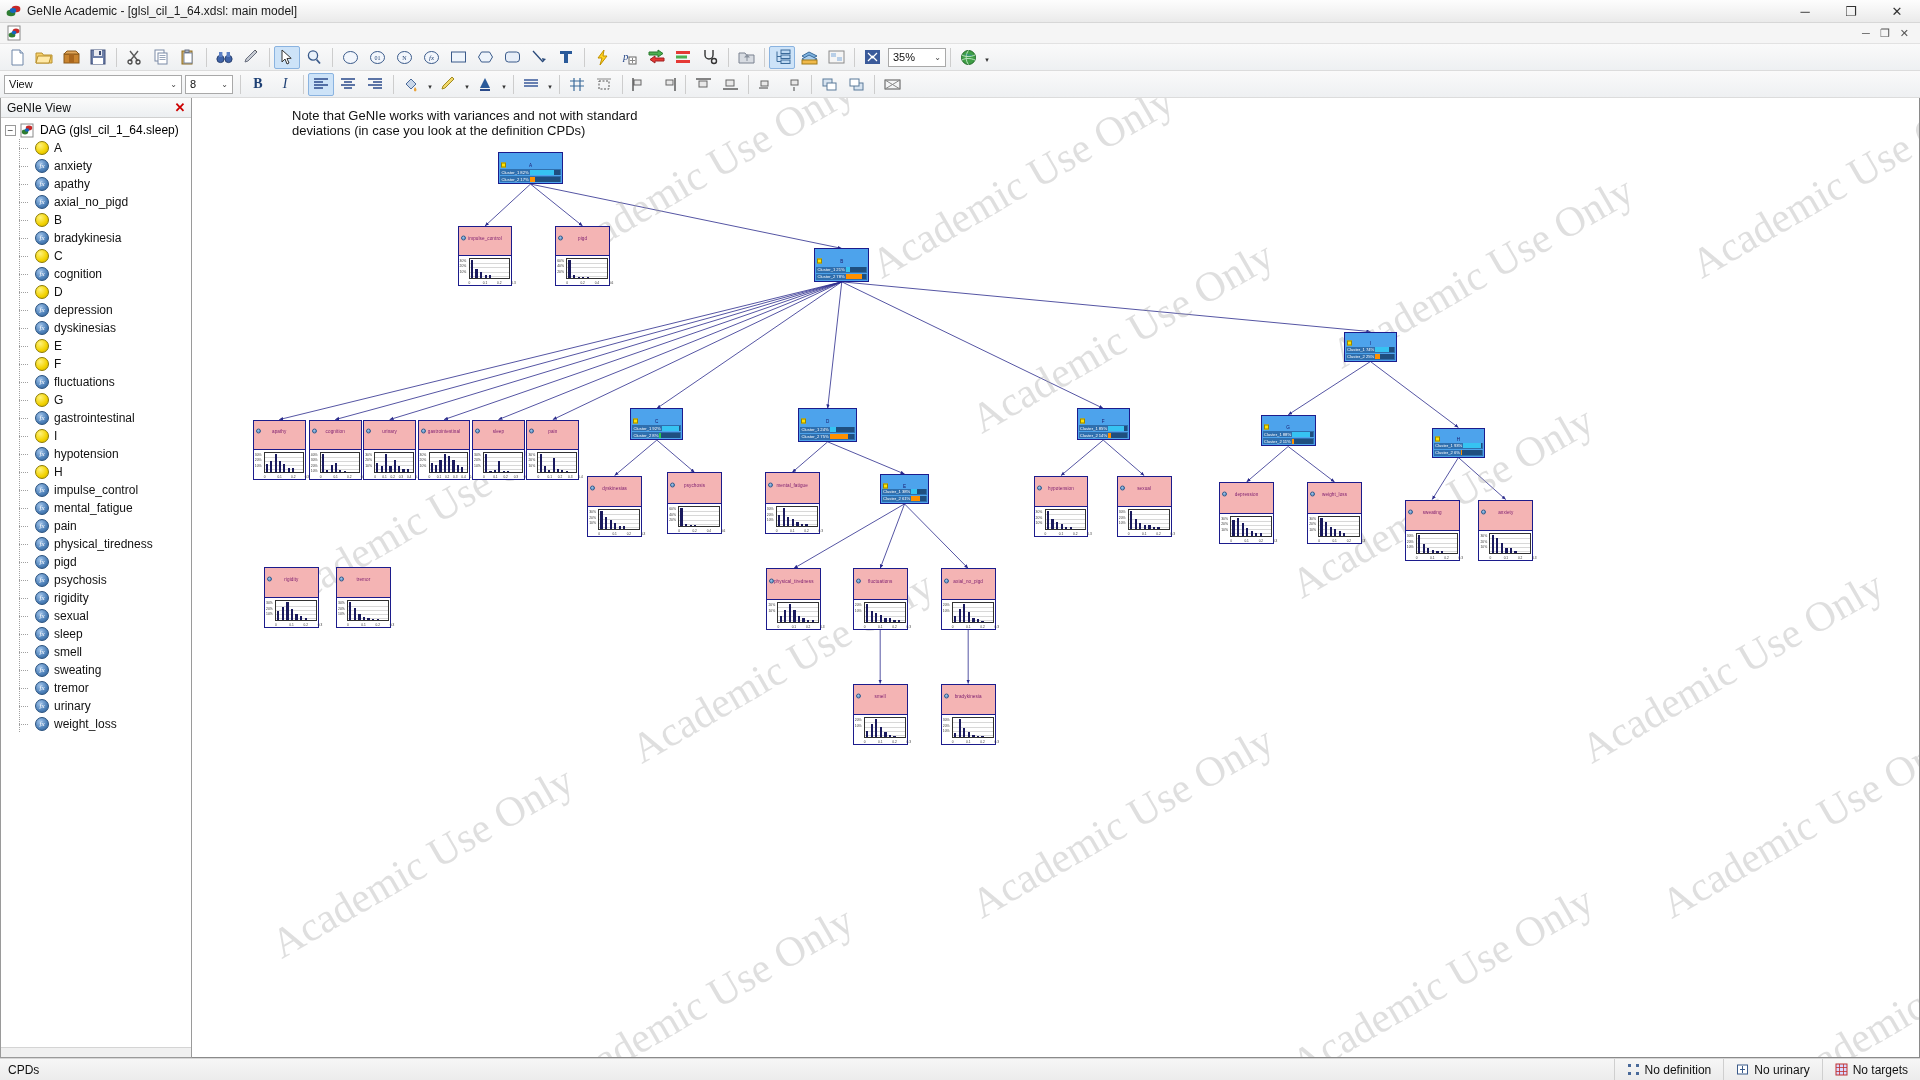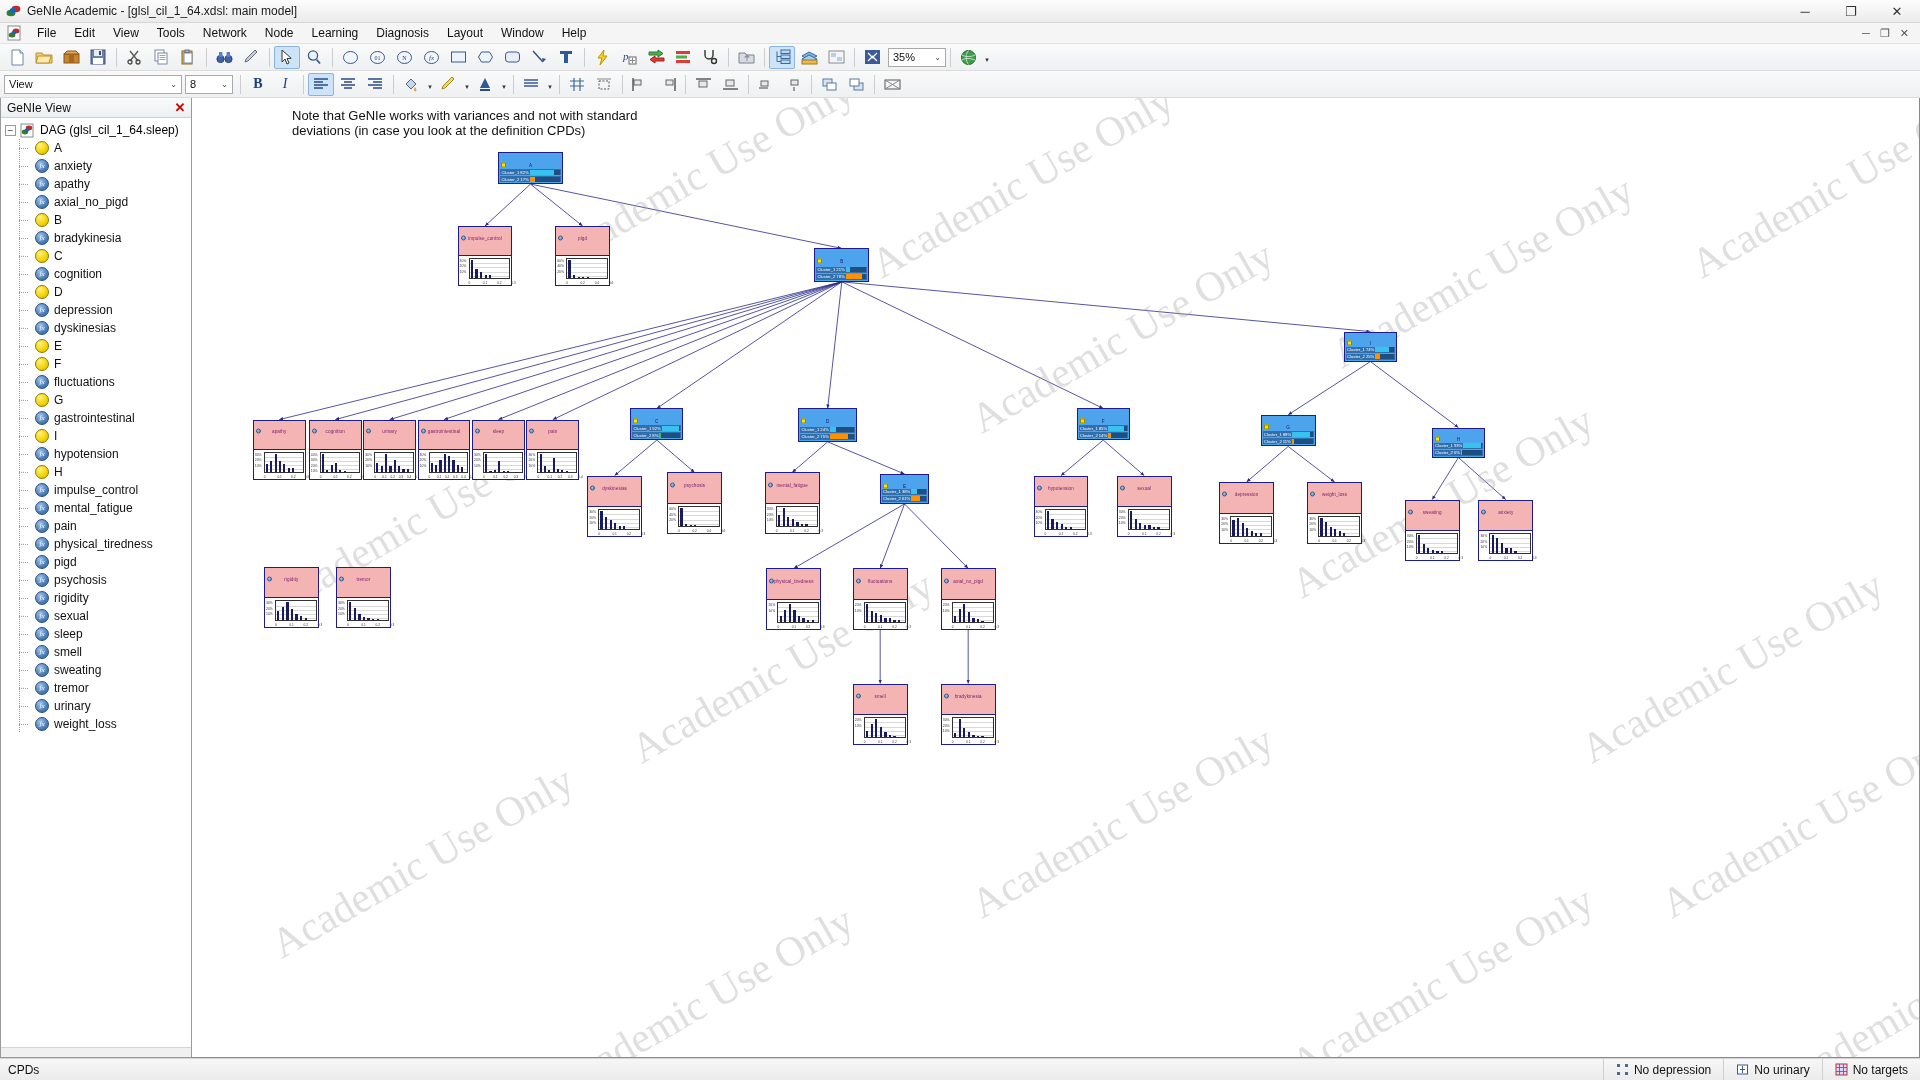--- a/index.html
+++ b/index.html
@@ -259,33 +259,20 @@
 
   <div class="menubar">
     <div class="menu-doc-icon">
       <svg width="18" height="16" viewBox="0 0 18 16">
         <rect x="2" y="1" width="12" height="14" fill="#fff" stroke="#8a8a8a"></rect>
         <ellipse cx="6" cy="10" rx="3.4" ry="2.5" fill="#2f7d32"></ellipse>
         <ellipse cx="10" cy="6" rx="3.4" ry="2.5" fill="#c62828"></ellipse>
         <ellipse cx="8" cy="7.6" rx="2.4" ry="1.8" fill="#1565c0"></ellipse>
       </svg>
     </div>
-    <div id="menu-items" style="display:flex;">
-        <div class="mi">File</div>
-        <div class="mi">Edit</div>
-        <div class="mi">View</div>
-        <div class="mi">Tools</div>
-        <div class="mi">Network</div>
-        <div class="mi">Node</div>
-        <div class="mi">Learning</div>
-        <div class="mi">Diagnosis</div>
-        <div class="mi">Layout</div>
-        <div class="mi">Window</div>
-        <div class="mi">Help</div>
-      </div>
     <div class="mdi-btns">
       <span>─</span>
       <span>❐</span>
       <span>✕</span>
     </div>
   </div>
 
   <div class="toolbar">
 
     <div class="tb-btn">
@@ -1806,21 +1793,21 @@
     <div class="sb-right">
       <div class="sb-panel">
         <span class="sb-ic">
           <svg width="13" height="13" viewBox="0 0 13 13">
               <rect x="1" y="1" width="3" height="3" fill="#4a6a9a"></rect>
               <rect x="9" y="1" width="3" height="3" fill="#4a6a9a"></rect>
               <rect x="1" y="9" width="3" height="3" fill="#4a6a9a"></rect>
               <rect x="9" y="9" width="3" height="3" fill="#4a6a9a"></rect>
             </svg>
         </span>
-        <span>No depression</span>
+        <span>No definition</span>
       </div>
       <div class="sb-panel">
         <span class="sb-ic">
           <svg width="13" height="13" viewBox="0 0 13 13">
               <rect x="1.5" y="2" width="10" height="9" fill="#fff" stroke="#3a5a8a"></rect>
               <path d="M6.5 3v7M4 6.5h5" stroke="#3a5a8a"></path>
             </svg>
         </span>
         <span>No urinary</span>
       </div>

